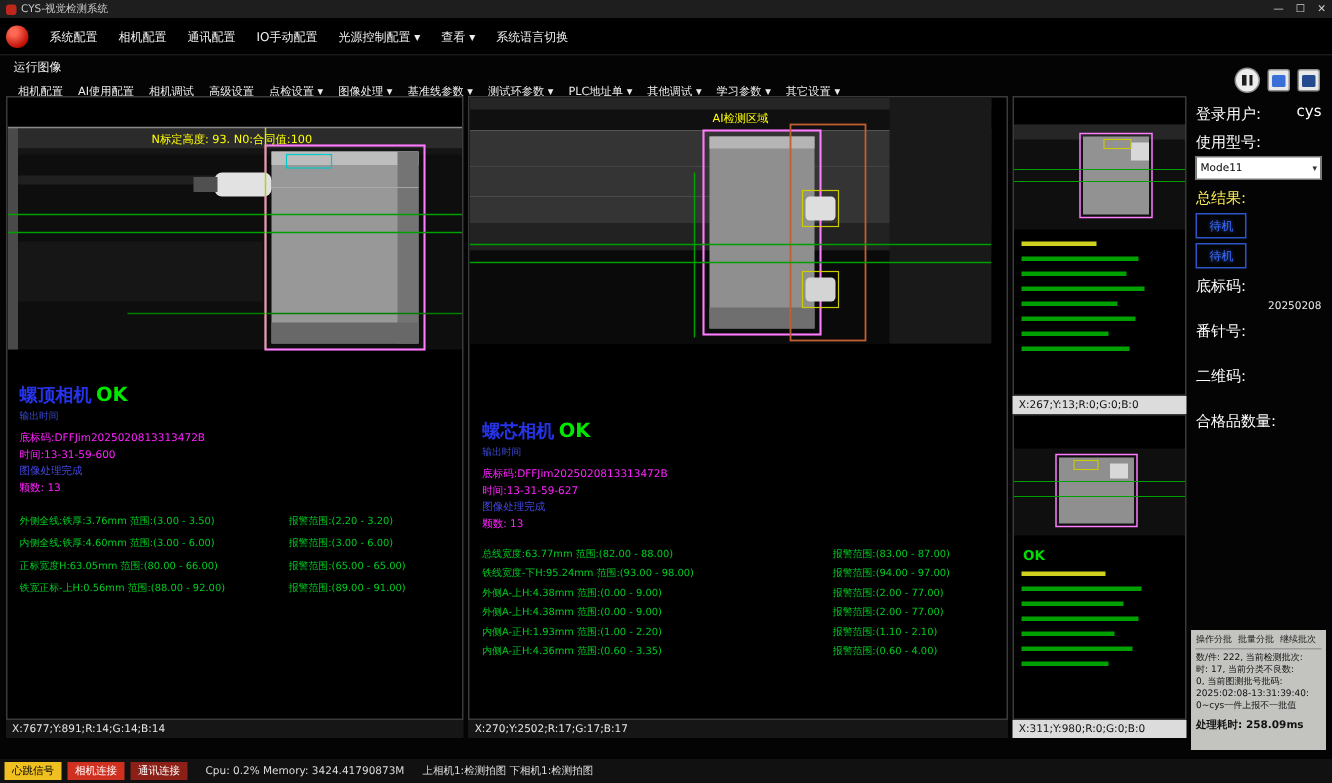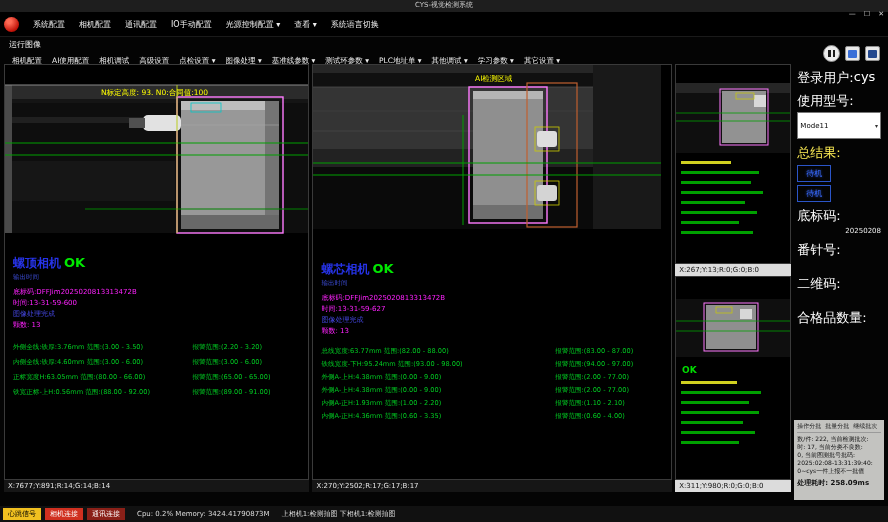--- a/index.html
+++ b/index.html
@@ -1,21 +1,21 @@
 <!DOCTYPE html>
 <html><head>
 <meta charset="utf-8">
 <style>
   * { margin:0; padding:0; box-sizing:border-box; }
   html,body { width:888px; height:522px; overflow:hidden; }
   body { background:#000; font-family:"DejaVu Sans","Liberation Sans",sans-serif; color:#fff; position:relative; }
   .app { position:absolute; inset:0; background:#040404; }
 
   
-  .titlebar { height:12px; background:#1e1e1e; display:flex; align-items:center; padding:0 4px;flex-direction:column; }
+  .titlebar { height:12px; background:#1e1e1e; display:flex; align-items:center; padding:0 4px; }
   .title-ico { width:7px; height:7px; background:#c0271c; border-radius:2px; margin-right:3px; }
   .titlebar .ttl { font-size:7px; color:#c8c8c8; }
   .win-controls { margin-left:auto; display:flex; gap:8px; }
   .win-controls span { font-size:7px; color:#cfcfcf; cursor:default; }
 
   
   .menubar { height:20px; display:flex; align-items:center; padding:12px 4px; background:#000; border-bottom:1px solid #1a1a1a; }
   .logo { width:15px; height:15px; border-radius:50%; background:radial-gradient(circle at 35% 30%, #ff6a55 15%, #c01208 70%, #7d0a04); margin-right:7px; flex:0 0 auto; }
   .menu-item { font-size:8px; color:#efefef; padding:2px 7px; white-space:nowrap; }
 
@@ -52,24 +52,24 @@
   .cam-title { font-size:12px; font-weight:bold; color:#2633e8; }
   .cam-status { font-size:13px; font-weight:bold; color:#00e800; }
   .cam-sub { font-size:6.5px; color:#3a4ad0; margin:1px 0 5px; }
   .cam-line { font-size:7px; line-height:11px; white-space:nowrap; }
   .magenta { color:#ff22ff; } .blueln { color:#4446e0; }
   .meas { display:grid; grid-template-columns:1fr 112px; row-gap:6px; margin-top:12px; font-size:6.6px; color:#00cc22; }
   .meas.tight { row-gap:4px; margin-top:10px; }
   .meas span { white-space:nowrap; overflow:hidden; }
 
   
-  .side-row { display:flex; font-size:13px; color:#fff; margin:3px 0 5px; }
-  .side-label { font-size:13px; color:#fff; margin:5px 0 2px; white-space:nowrap; }
+  .side-row { display:flex; justify-content:space-between; font-size:10px; color:#fff; margin:3px 0 5px; }
+  .side-label { font-size:10px; color:#fff; margin:5px 0 2px; white-space:nowrap; }
   .side-label.yellow { color:#ffee55; }
-  .side-select { height:27px; background:#fff; color:#000; font-size:7px; display:flex; align-items:center; justify-content:space-between; padding:0 2px; border:1px solid #777; }
+  .side-select { height:16px; background:#fff; color:#000; font-size:7px; display:flex; align-items:center; justify-content:space-between; padding:0 2px; border:1px solid #777; }
   .side-select .arr { font-size:6px; color:#333; }
   .result-box { width:34px; height:17px; border:1px solid #2b55c8; color:#3a6aff; font-size:8px; display:flex; align-items:center; justify-content:center; margin:3px 0; text-shadow:0 0 3px #2b55c8; }
   .side-value { font-size:7px; color:#eee; min-height:9px; margin-bottom:1px;margin-left:48px; }
 
   
   .batch-panel { position:absolute; left:0; right:0; bottom:-8px; height:80px; background:#c3c3c0; color:#111; padding:2px 3px; }
   .batch-tabs { display:flex; gap:4px; border-bottom:1px solid #9a9a9a; padding-bottom:1px; margin-bottom:2px; }
   .batch-tab { font-size:6px; color:#222; white-space:nowrap; }
   .batch-line { font-size:6px; line-height:8px; white-space:nowrap; overflow:hidden; }
   .batch-elapsed { font-size:7px; font-weight:bold; margin-top:3px; }
@@ -211,21 +211,21 @@
           <rect x="214" y="18" width="50" height="144" fill="none" stroke="#c06030" stroke-width="1.2"></rect>
           <rect x="224" y="66" width="20" height="16" rx="3" fill="#dedede"></rect>
           <rect x="224" y="120" width="20" height="16" rx="3" fill="#d4d4d4"></rect>
           <rect x="222" y="62" width="24" height="24" fill="none" stroke="#cccc00" stroke-width="0.8"></rect>
           <rect x="222" y="116" width="24" height="24" fill="none" stroke="#cccc00" stroke-width="0.8"></rect>
           <line x1="0" y1="98" x2="348" y2="98" stroke="#00a000" stroke-width="1"></line>
           <line x1="0" y1="110" x2="348" y2="110" stroke="#00a000" stroke-width="1"></line>
           <line x1="150" y1="50" x2="150" y2="160" stroke="#00a000" stroke-width="1"></line>
           <text x="162" y="16" font-size="7.5" fill="#ffff00">AI检测区域</text>
         </svg>
-        <div class="readout" style="top:196px">
+        <div class="readout" style="top:214px">
           <div class="cam-title-row">
             <span class="cam-title">螺芯相机</span>
             <span class="cam-status">OK</span>
           </div>
           <div class="cam-sub">输出时间</div>
           <div class="cam-line magenta">底标码:DFFJim2025020813313472B</div>
           <div class="cam-line magenta">时间:13-31-59-627</div>
           <div class="cam-line blueln">图像处理完成</div>
           <div class="cam-line magenta">颗数: 13</div>
           <div class="meas tight">

